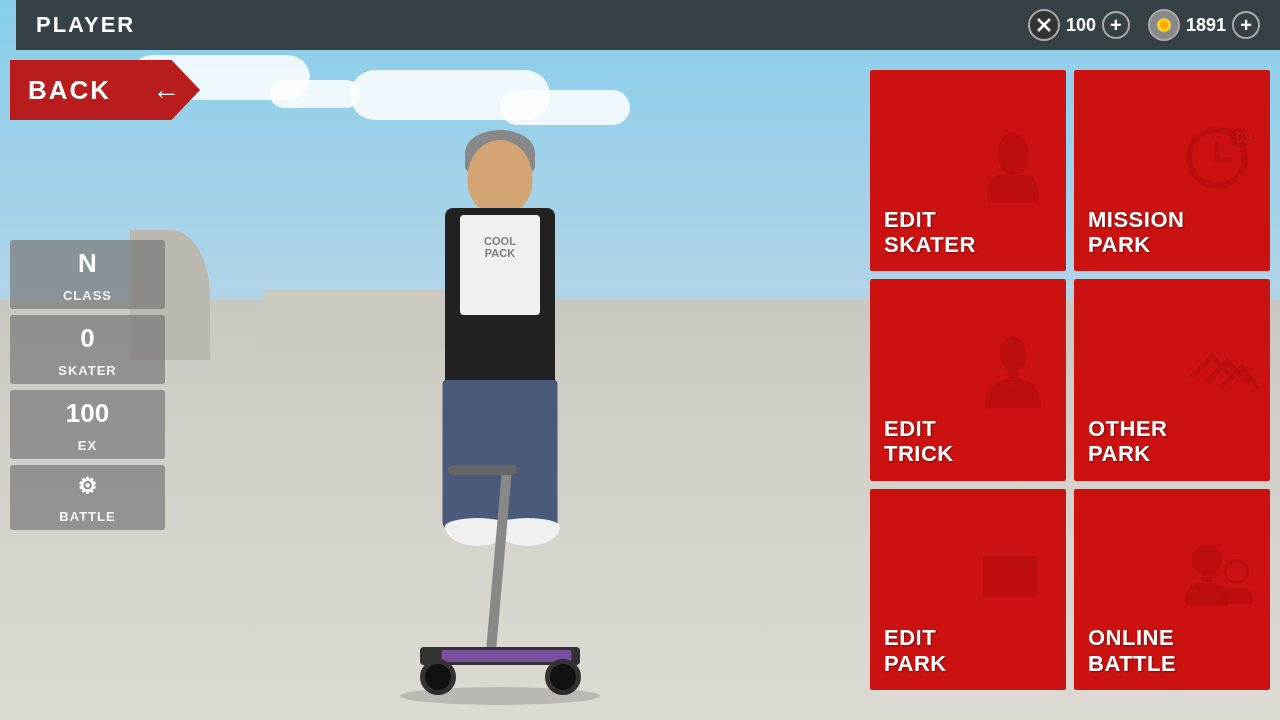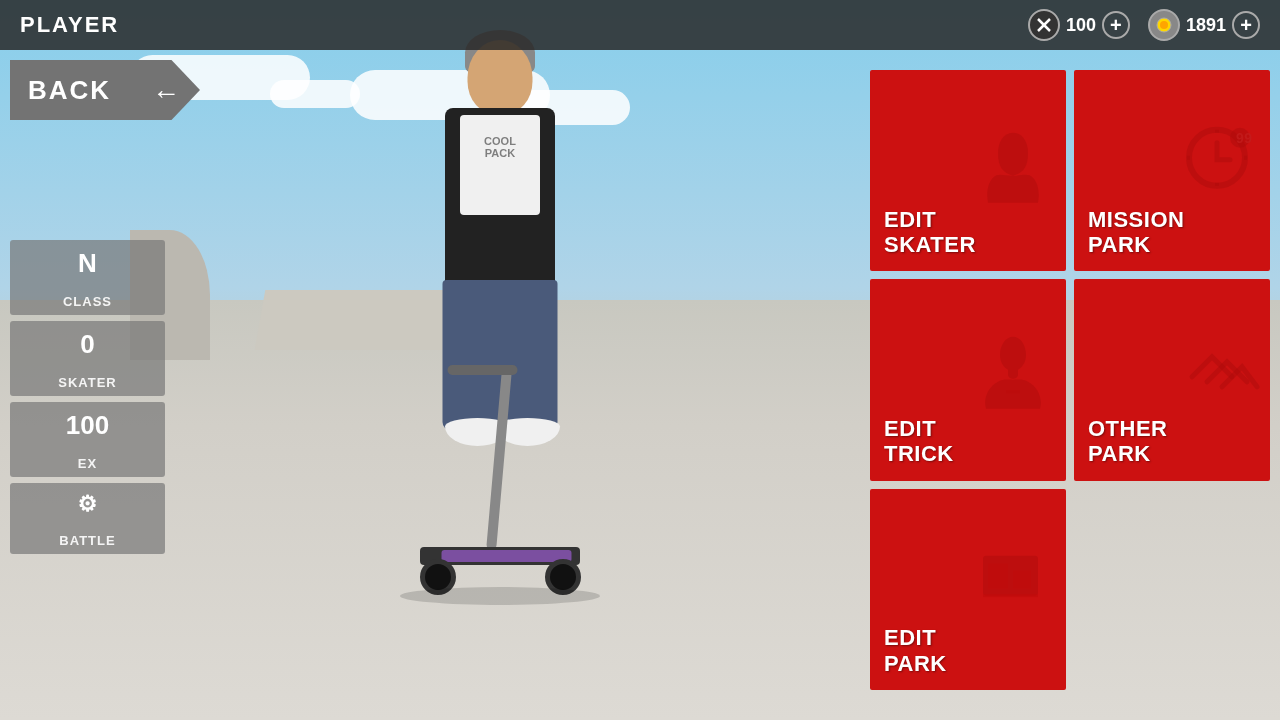--- a/index.html
+++ b/index.html
@@ -35,21 +35,21 @@
       right: 0;
       height: 420px;
       background: linear-gradient(180deg, #C8C8C0 0%, #D2CFC8 30%, #DDDAD4 100%);
       z-index: 1;
     }
 
     
     #topbar {
       position: absolute;
       top: 0;
-      left: 0;
+      left: 16px;
       right: 0;
       height: 50px;
       background: rgba(40,40,40,0.85);
       display: flex;
       align-items: center;
       justify-content: space-between;
       z-index: 10;
       padding: 0 20px;
     }
 
@@ -112,21 +112,21 @@
       cursor: pointer;
     }
 
     
     #back-btn {
       position: absolute;
       top: 60px;
       left: 10px;
       width: 190px;
       height: 60px;
-      background: #737373;
+      background: #b91c1c;
       color: white;
       font-size: 26px;
       font-weight: 900;
       letter-spacing: 2px;
       display: flex;
       align-items: center;
       justify-content: space-between;
       padding: 0 18px;
       z-index: 10;
       cursor: pointer;
@@ -164,37 +164,38 @@
       line-height: 1;
       display: flex;
       align-items: center;
       justify-content: center;
     }
 
     .stat-label {
       font-size: 13px;
       font-weight: 700;
       letter-spacing: 1px;
-      margin-top: 18px;
+      margin-top: 12px;
       opacity: 0.9;
     }
 
     .gear-icon {
       font-size: 22px;
     }
 
     
     #player-area {
       position: absolute;
       left: 200px;
       top: 60px;
       width: 600px;
       bottom: 0;
       z-index: 5;
       display: flex;
+      align-items: flex-end;
       justify-content: center;
     }
 
     
     #character {
       width: 280px;
       height: 560px;
       position: relative;
       bottom: 20px;
     }
@@ -528,14 +529,25 @@
       <svg width="90" height="90" viewBox="0 0 90 90" fill="rgba(120,0,0,0.5)">
         <rect x="15" y="20" width="55" height="40" rx="3"></rect>
         <rect x="20" y="28" width="20" height="25" fill="rgba(180,0,0,0.4)"></rect>
         <rect x="45" y="35" width="18" height="18" fill="rgba(180,0,0,0.4)"></rect>
         <line x1="15" y1="60" x2="70" y2="60" stroke="rgba(180,0,0,0.6)" stroke-width="3"></line>
       </svg>
     </div>
     <span class="menu-btn-label">EDIT<br>PARK</span>
   </div>
 
+  <div class="menu-btn">
+    <div class="menu-btn-icon">
+      <svg width="90" height="90" viewBox="0 0 90 90" fill="rgba(120,0,0,0.5)">
+        <path d="M30 10 C24 10 20 17 20 25 C20 32 24 37 30 39 L30 43 C30 45 31 46 32 46 L38 46 C39 46 40 45 40 43 L40 39 C46 37 50 32 50 25 C50 17 46 10 40 10 Z"></path>
+        <path d="M20 50 C14 54 12 63 14 70 L56 70 C58 63 56 54 50 50 C46 47 42 48 35 48 C28 48 24 47 20 50Z"></path>
+        <path d="M60 25 C55 28 52 34 54 40 C56 46 62 48 68 46 C74 44 77 38 75 32 C73 27 67 23 62 25Z" fill="none" stroke="rgba(120,0,0,0.5)" stroke-width="3"></path>
+        <path d="M55 52 C50 55 48 62 50 68 L80 68 C82 62 80 55 75 52Z"></path>
+      </svg>
+    </div>
+    <span class="menu-btn-label">ONLINE<br>BATTLE</span>
+  </div>
 
 </div>
 
 </body></html>

